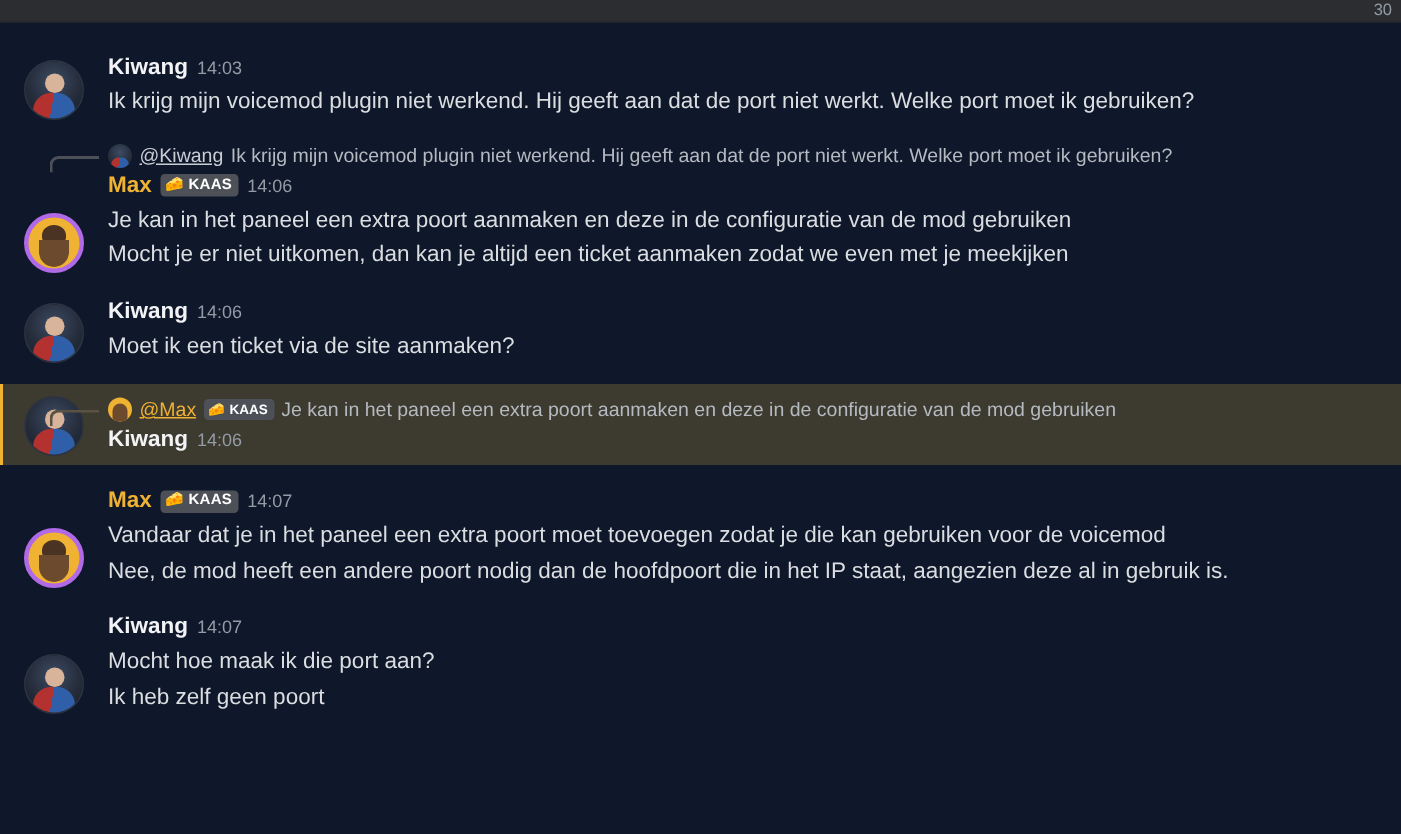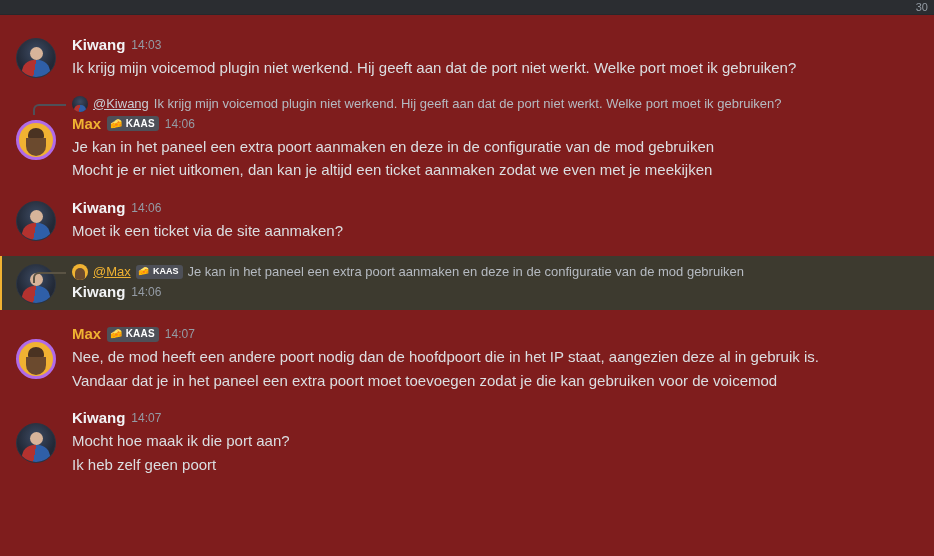--- a/index.html
+++ b/index.html
@@ -14,21 +14,21 @@
     font-family: "Liberation Sans", sans-serif;
     color: #dbdee1;
     font-size: 15px;
     -webkit-font-smoothing: antialiased;
   }
 
   #app {
     position: relative;
     width: 934px;
     height: 556px;
-    background: #7f1d1d;
+    background: #0f172a;
     overflow: hidden;
   }
 
   
   .top-strip {
     height: 14px;
     background: #2b2d31;
     border-bottom: 1px solid #26282c;
     position: relative;
   }
@@ -49,21 +49,21 @@
   .msg {
     position: relative;
     padding: 2px 16px 2px 16px;
     display: block;
   }
   .msg.with-avatar {
     margin-top: 12px;
   }
   .msg-inner {
     display: flex;
-    align-items: center;
+    align-items: flex-end;
   }
 
   .avatar {
     width: 40px;
     height: 40px;
     border-radius: 50%;
     flex: 0 0 40px;
     margin-right: 16px;
     margin-top: 2px;
     position: relative;
@@ -373,22 +373,22 @@
           <div class="avatar max"></div>
           <div class="msg-body">
             <div class="msg-header">
               <span class="username gold">Max</span>
               <span class="role-badge">
                 <span class="badge-emoji">🧀</span>
                 <span class="badge-text">KAAS</span>
               </span>
               <span class="timestamp">14:07</span>
             </div>
+            <div class="msg-text">Vandaar dat je in het paneel een extra poort moet toevoegen zodat je die kan gebruiken voor de voicemod</div>
             <div class="msg-text">Nee, de mod heeft een andere poort nodig dan de hoofdpoort die in het IP staat, aangezien deze al in gebruik is.</div>
-            <div class="msg-text">Vandaar dat je in het paneel een extra poort moet toevoegen zodat je die kan gebruiken voor de voicemod</div>
           </div>
         </div>
       </div>
       <div class="msg with-avatar">
         <div class="msg-inner">
           <div class="avatar kiwang"></div>
           <div class="msg-body">
             <div class="msg-header">
               <span class="username">Kiwang</span>
               <span class="timestamp">14:07</span>

